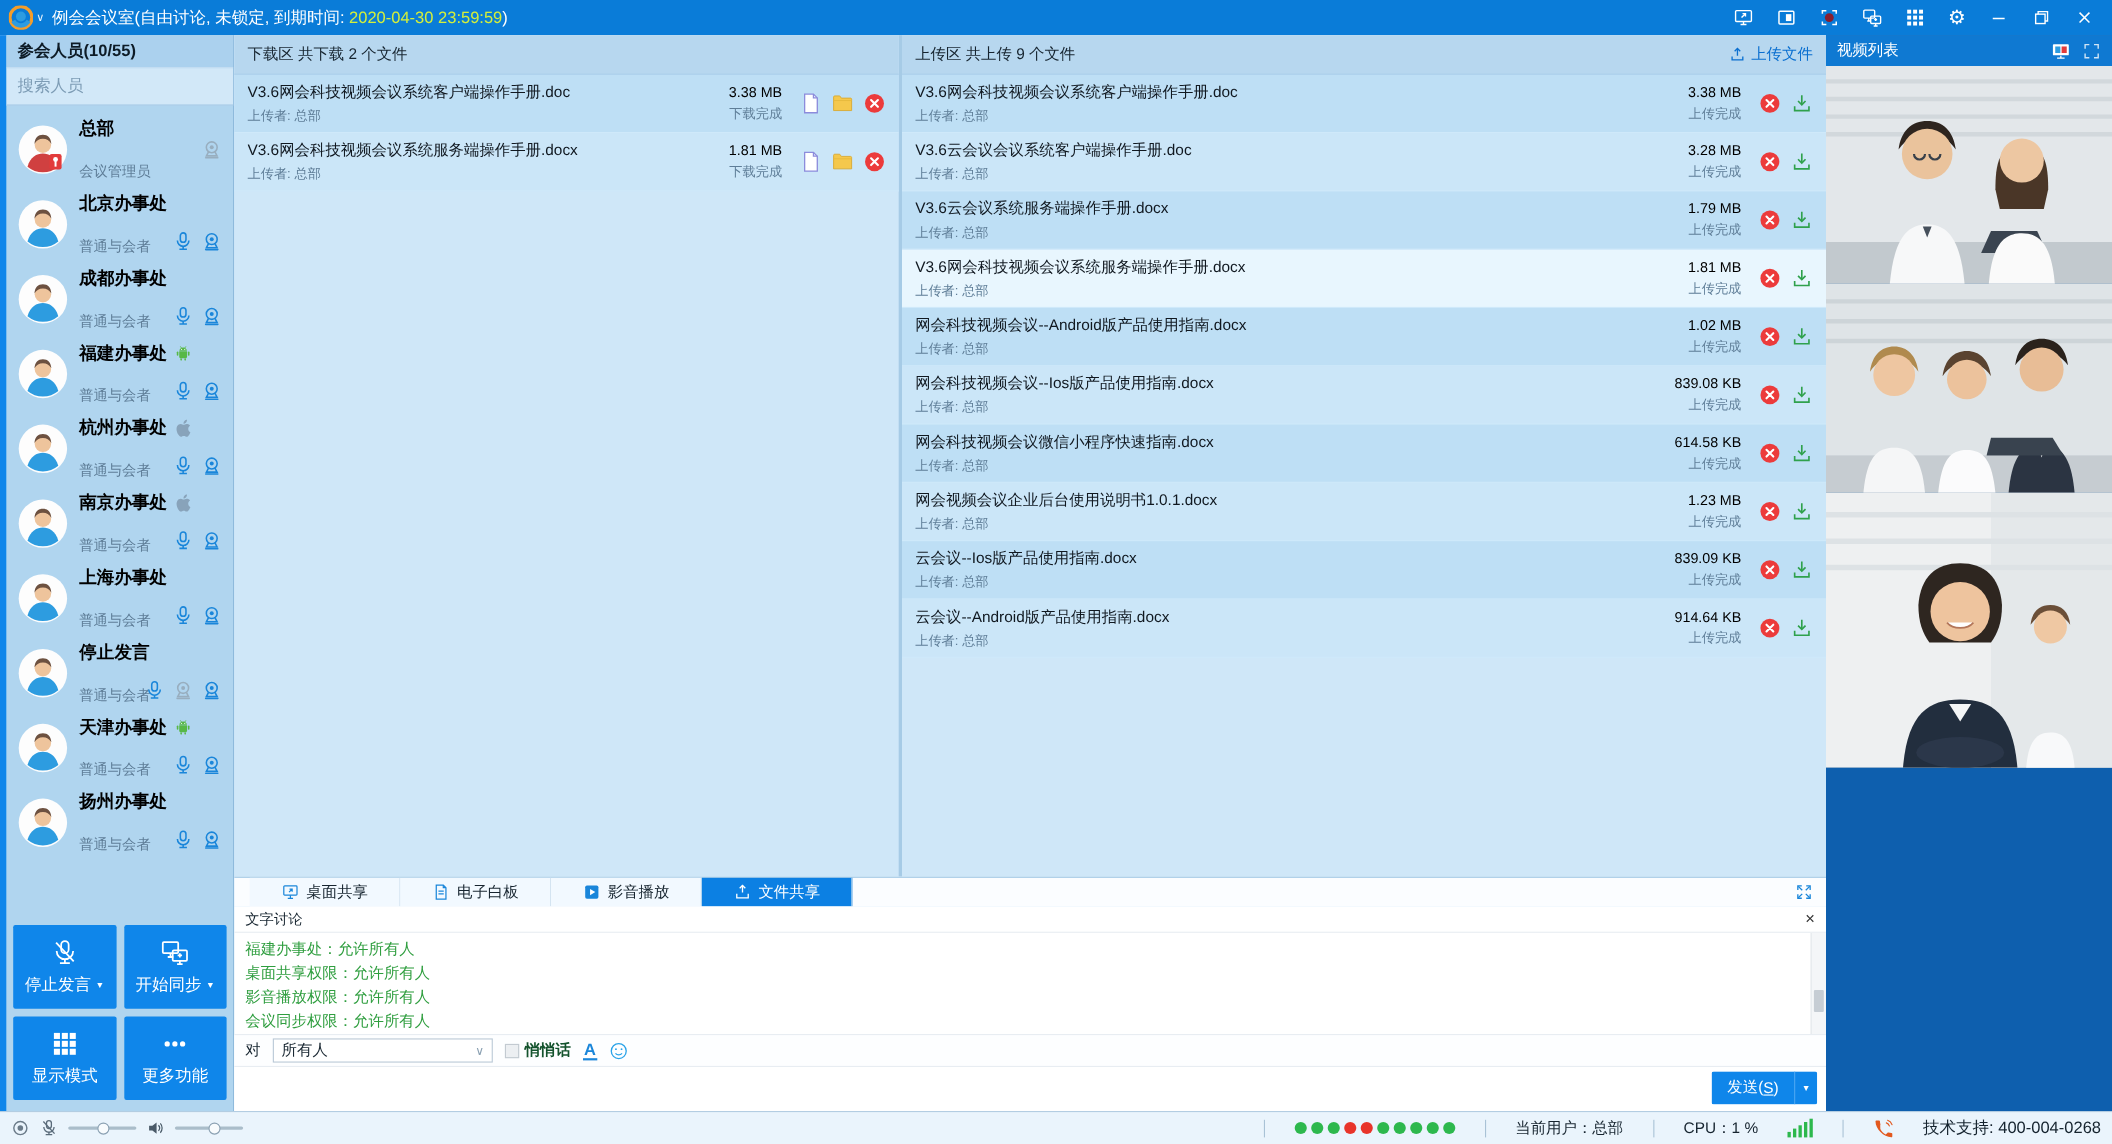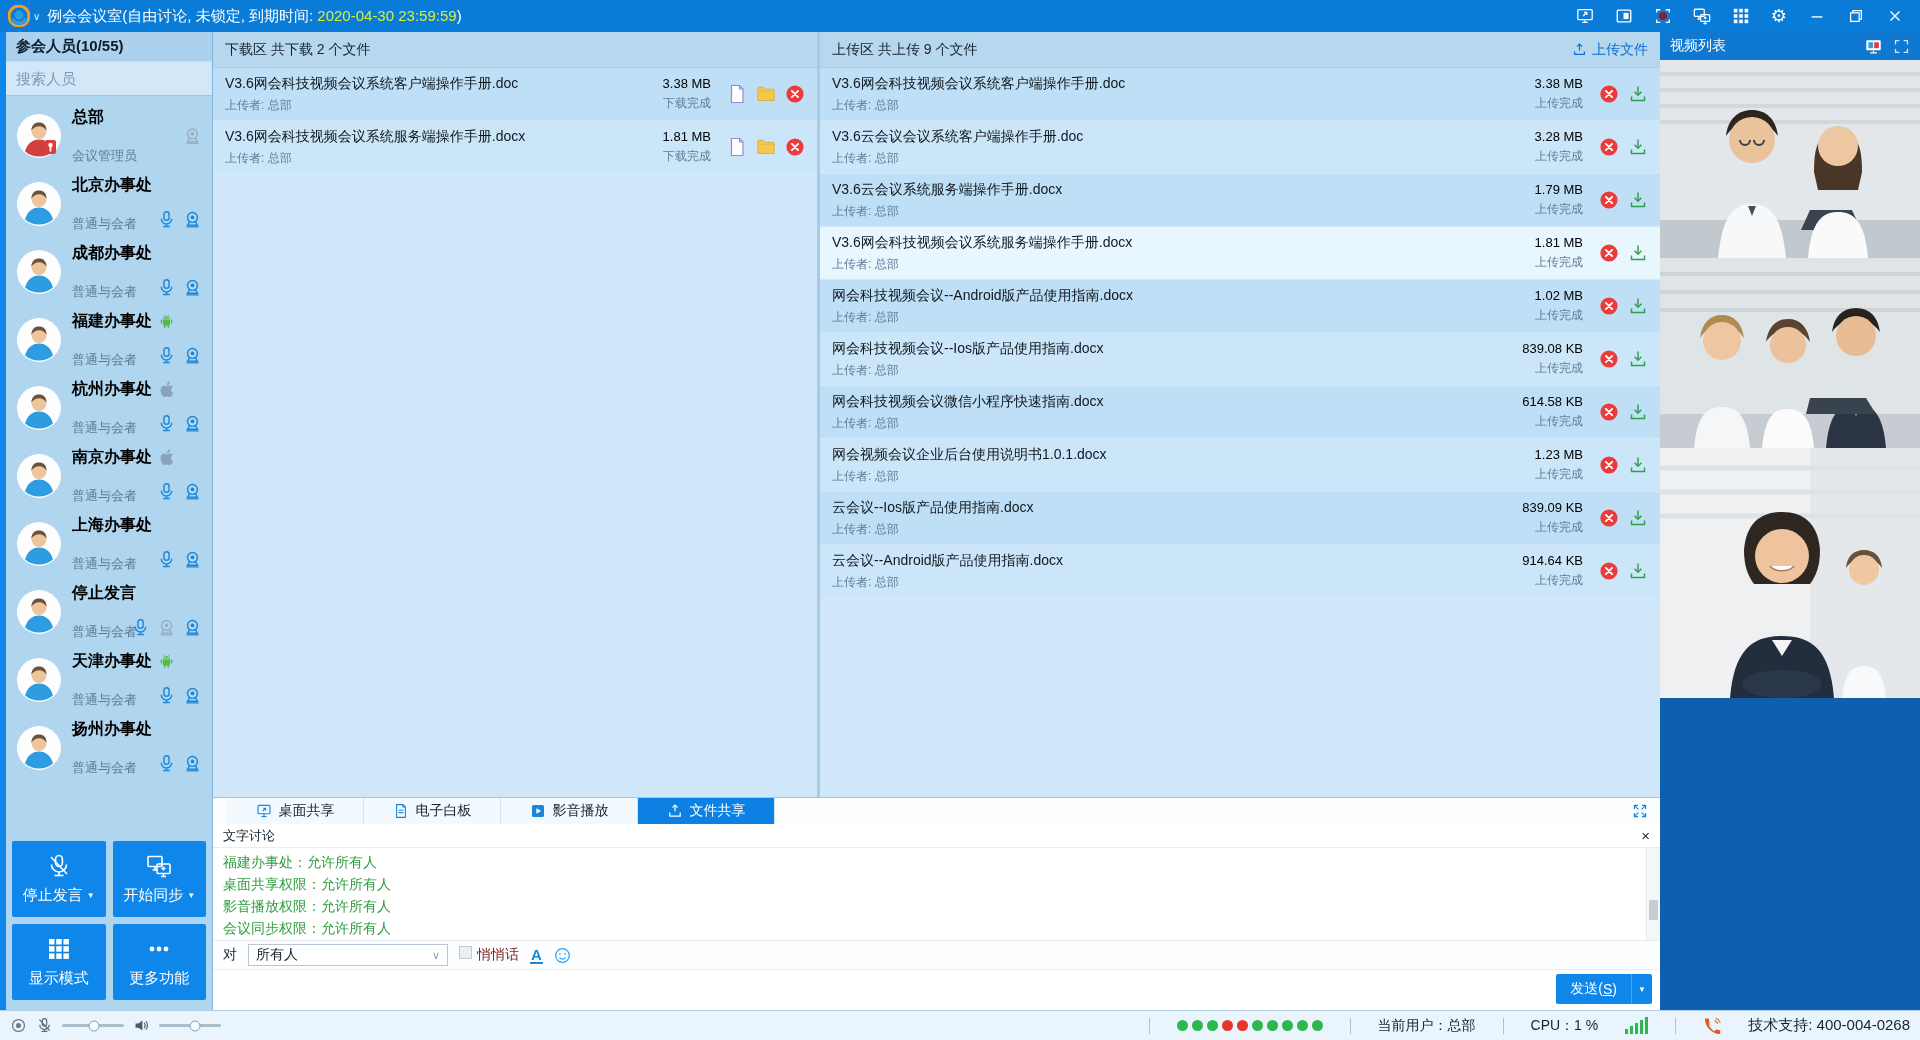--- a/index.html
+++ b/index.html
@@ -81,21 +81,21 @@
   .chat { height:186px; flex:none; display:flex; flex-direction:column; background:#fff; }
   .chat-header { height:24px; flex:none; display:flex; align-items:center; padding:0 10px; font-size:13px; color:#16242f; border-bottom:1px solid #e8edf2; }
   .chat-close { margin-left:auto; font-size:15px; color:#333; cursor:pointer; line-height:1; }
   .chat-msgs { height:92px; flex:none; position:relative; padding:3px 24px 0 10px; overflow:hidden; }
   .msg { font-size:14px; color:var(--msg_green,#2f9e3f); line-height:22px; white-space:nowrap; }
   .chat-scroll { position:absolute; right:0; top:0; bottom:0; width:14px; background:#f4f6f8; border-left:1px solid #e3e8ec; cursor:pointer; }
   .chat-scroll .thumb { position:absolute; left:2px; right:2px; top:56%; height:20px; background:#c6cdd4; border-radius:1px; }
   .chat-toolbar { height:30px; flex:none; display:flex; align-items:center; gap:11px; padding:0 10px; border-top:1px solid #e8edf2; border-bottom:1px solid #e8edf2; font-size:14px; color:#16242f; background:#fdfeff; }
   .to-select { width:200px; height:22px; border:1px solid #b9c8d6; background:#fff; display:flex; align-items:center; padding:0 7px; font-size:14px; color:#16242f; cursor:pointer; }
   .to-select .arrow { margin-left:auto; color:#8aa0b2; font-size:11px; }
-  .whisper { display:flex; align-items:flex-start; gap:5px; color:#7f1d1d; cursor:default; }
+  .whisper { display:flex; align-items:center; gap:5px; color:#14532d; cursor:default;font-weight:bold; }
   .whisper .box { width:13px; height:13px; background:#eceff2; border:1px solid #c3cad1; }
   .font-a { color:var(--icon_blue,#1a86da); font-weight:bold; border-bottom:2px solid var(--icon_blue,#1a86da); line-height:15px; font-size:15px; cursor:pointer; padding:0 1px; }
   .smiley { display:flex; cursor:pointer; }
   .smiley svg { width:17px; height:17px; }
   .chat-compose { flex:1; position:relative; background:#fff; }
   .send-btn { position:absolute; right:8px; bottom:6px; display:flex; height:30px; cursor:pointer; border-radius:2px; overflow:hidden; }
   .send-main { background:var(--accent,#0f86ea); color:#fff; font-size:14px; display:flex; align-items:center; padding:0 14px; }
   .send-arrow { background:var(--accent,#0f86ea); border-left:1px solid #4aa6f2; color:#fff; width:21px; display:flex; align-items:center; justify-content:center; font-size:8px; }
 
   

